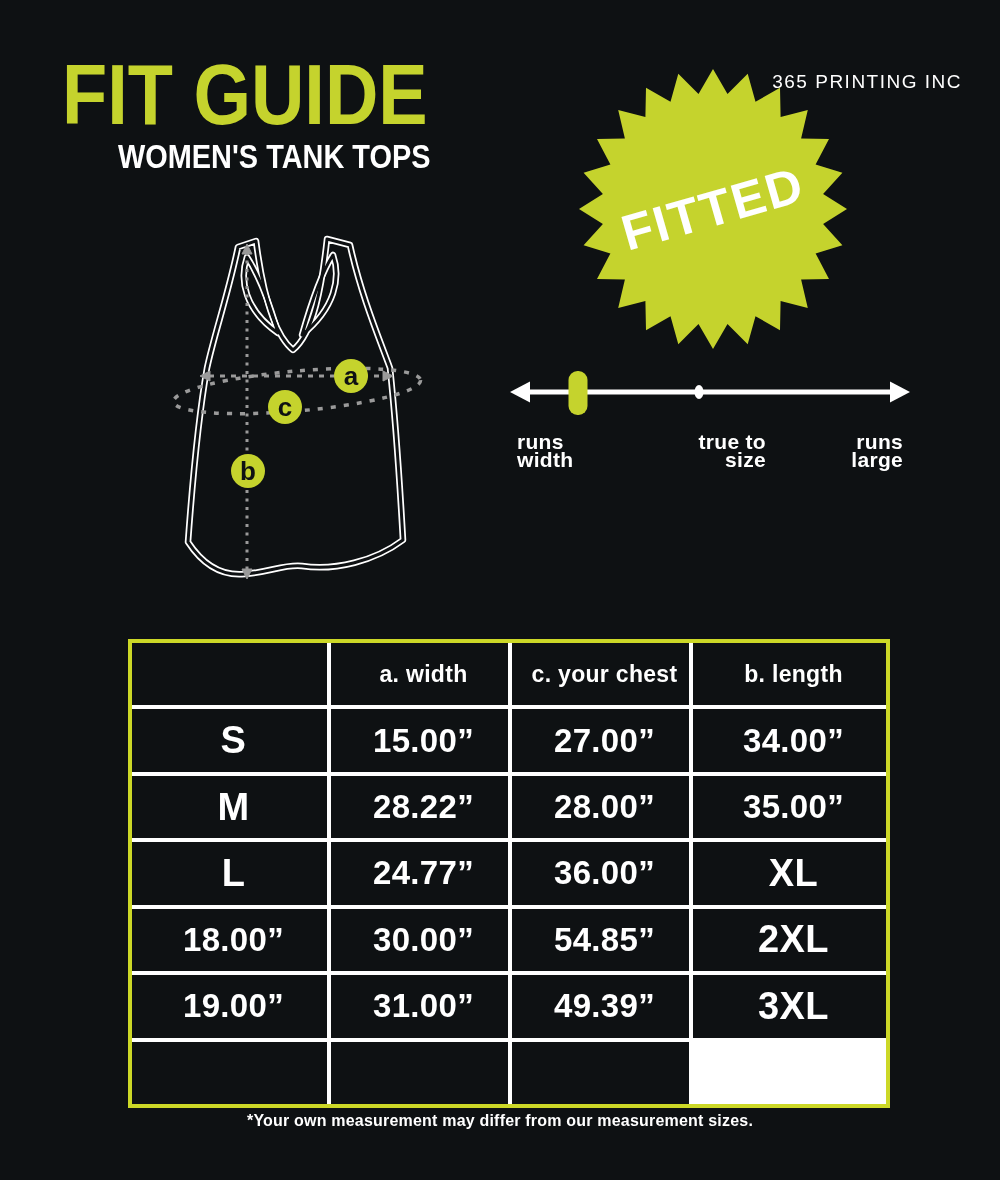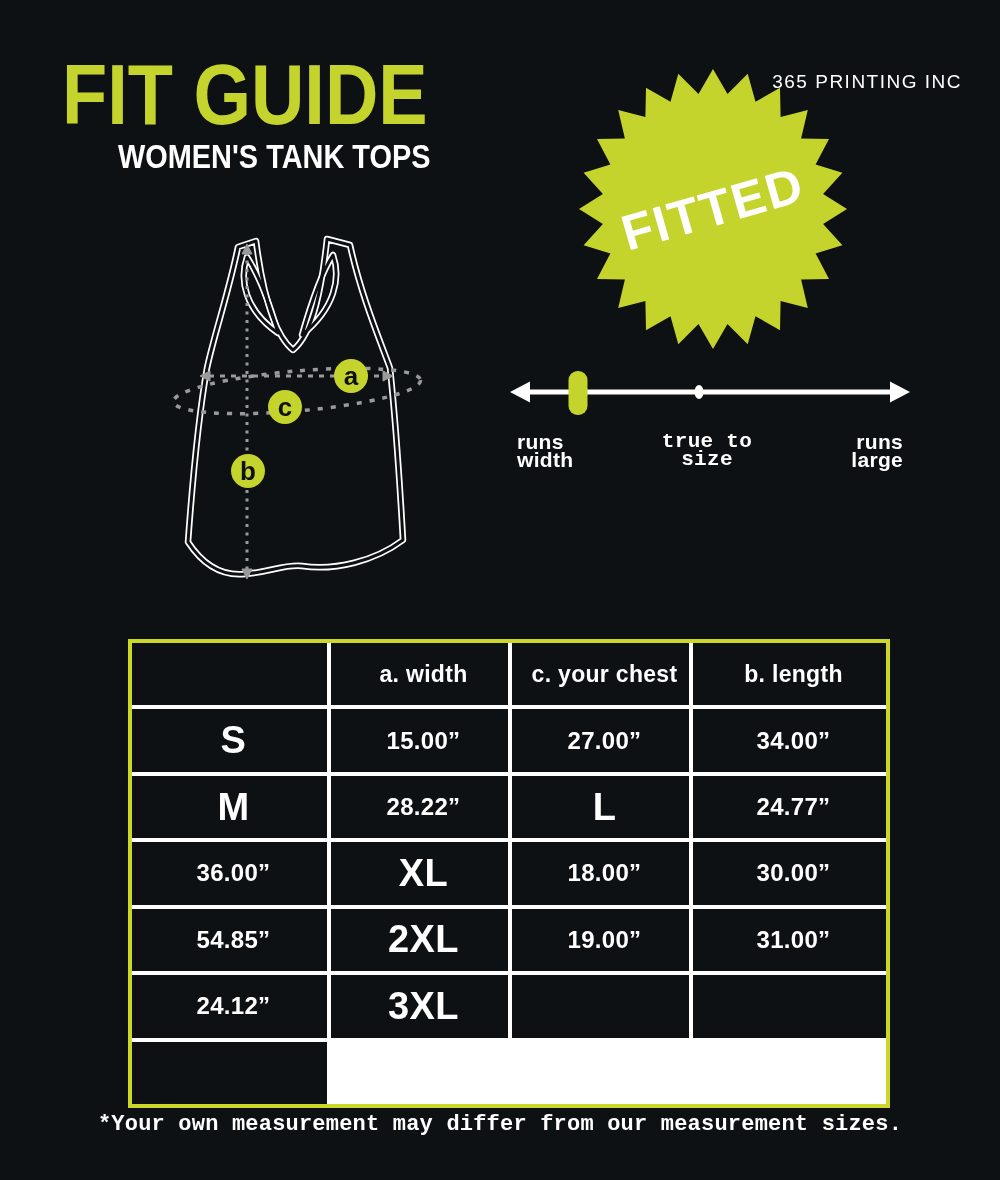--- a/index.html
+++ b/index.html
@@ -23,35 +23,35 @@
          font-size:34px;font-weight:bold;line-height:1;
          transform:scaleX(0.85);transform-origin:left top;white-space:nowrap;}
 
   .badge{position:absolute;left:567px;top:63px;width:292px;height:292px;}
   .tank{position:absolute;left:150px;top:225px;width:330px;height:370px;}
   .scalebar{position:absolute;left:505px;top:368px;width:410px;height:52px;}
 
   .scale-label{position:absolute;top:433px;color:var(--white);
          font-size:21px;font-weight:bold;line-height:18px;letter-spacing:0.3px;}
   .sl-left{left:517px;text-align:left;}
-  .sl-center{left:648px;width:118px;text-align:center;font-family:Liberation Mono, monospace;}
+  .sl-center{left:648px;width:118px;text-align:right;}
   .sl-right{right:97px;text-align:right;}
 
   .size-table{position:absolute;left:128px;top:639px;width:762px;height:469px;
          border:4px solid var(--table-border);background:var(--white);
          display:grid;grid-template-columns:195px 177px 177px 1fr;
          grid-template-rows:repeat(7,1fr);gap:4px;}
   .tcell{background:var(--bg);color:var(--white);display:flex;
          align-items:center;justify-content:center;font-weight:bold;padding-left:8px;}
   .th{font-size:23px;letter-spacing:0.3px;}
   .tsize{font-size:38px;letter-spacing:0.5px;}
-  .tval{font-size:24px;letter-spacing:0.3px;}
+  .tval{font-size:33px;letter-spacing:0.3px;}
 
   .footnote{position:absolute;top:1112px;left:0;width:100%;text-align:center;
-         color:var(--white);font-size:22px;font-weight:bold;letter-spacing:0.2px;font-family:Liberation Mono, monospace;}
+         color:var(--white);font-size:16px;font-weight:bold;letter-spacing:0.2px;}
 </style>
 </head>
 <body>
 
 <div class="page">
 
   <div class="brand">365 PRINTING INC</div>
 
   <div class="title">FIT GUIDE</div>
   <div class="subtitle">WOMEN'S TANK TOPS</div>
@@ -132,34 +132,36 @@
     <div class="tcell th">c. your chest</div>
     <div class="tcell th">b. length</div>
 
     <div class="tcell tsize">S</div>
     <div class="tcell tval">15.00”</div>
     <div class="tcell tval">27.00”</div>
     <div class="tcell tval">34.00”</div>
 
     <div class="tcell tsize">M</div>
     <div class="tcell tval">28.22”</div>
+    <div class="tcell tval">28.00”</div>
+    <div class="tcell tval">35.00”</div>
 
     <div class="tcell tsize">L</div>
     <div class="tcell tval">24.77”</div>
     <div class="tcell tval">36.00”</div>
 
     <div class="tcell tsize">XL</div>
     <div class="tcell tval">18.00”</div>
     <div class="tcell tval">30.00”</div>
     <div class="tcell tval">54.85”</div>
 
     <div class="tcell tsize">2XL</div>
     <div class="tcell tval">19.00”</div>
     <div class="tcell tval">31.00”</div>
-    <div class="tcell tval">24.12”</div>
+    <div class="tcell tval">49.39”</div>
 
     <div class="tcell tsize">3XL</div>
     <div class="tcell tval"></div>
     <div class="tcell tval"></div>
     <div class="tcell tval"></div>
   </div>
 
   <div class="footnote">*Your own measurement may differ from our measurement sizes.</div>
 </div>
 

